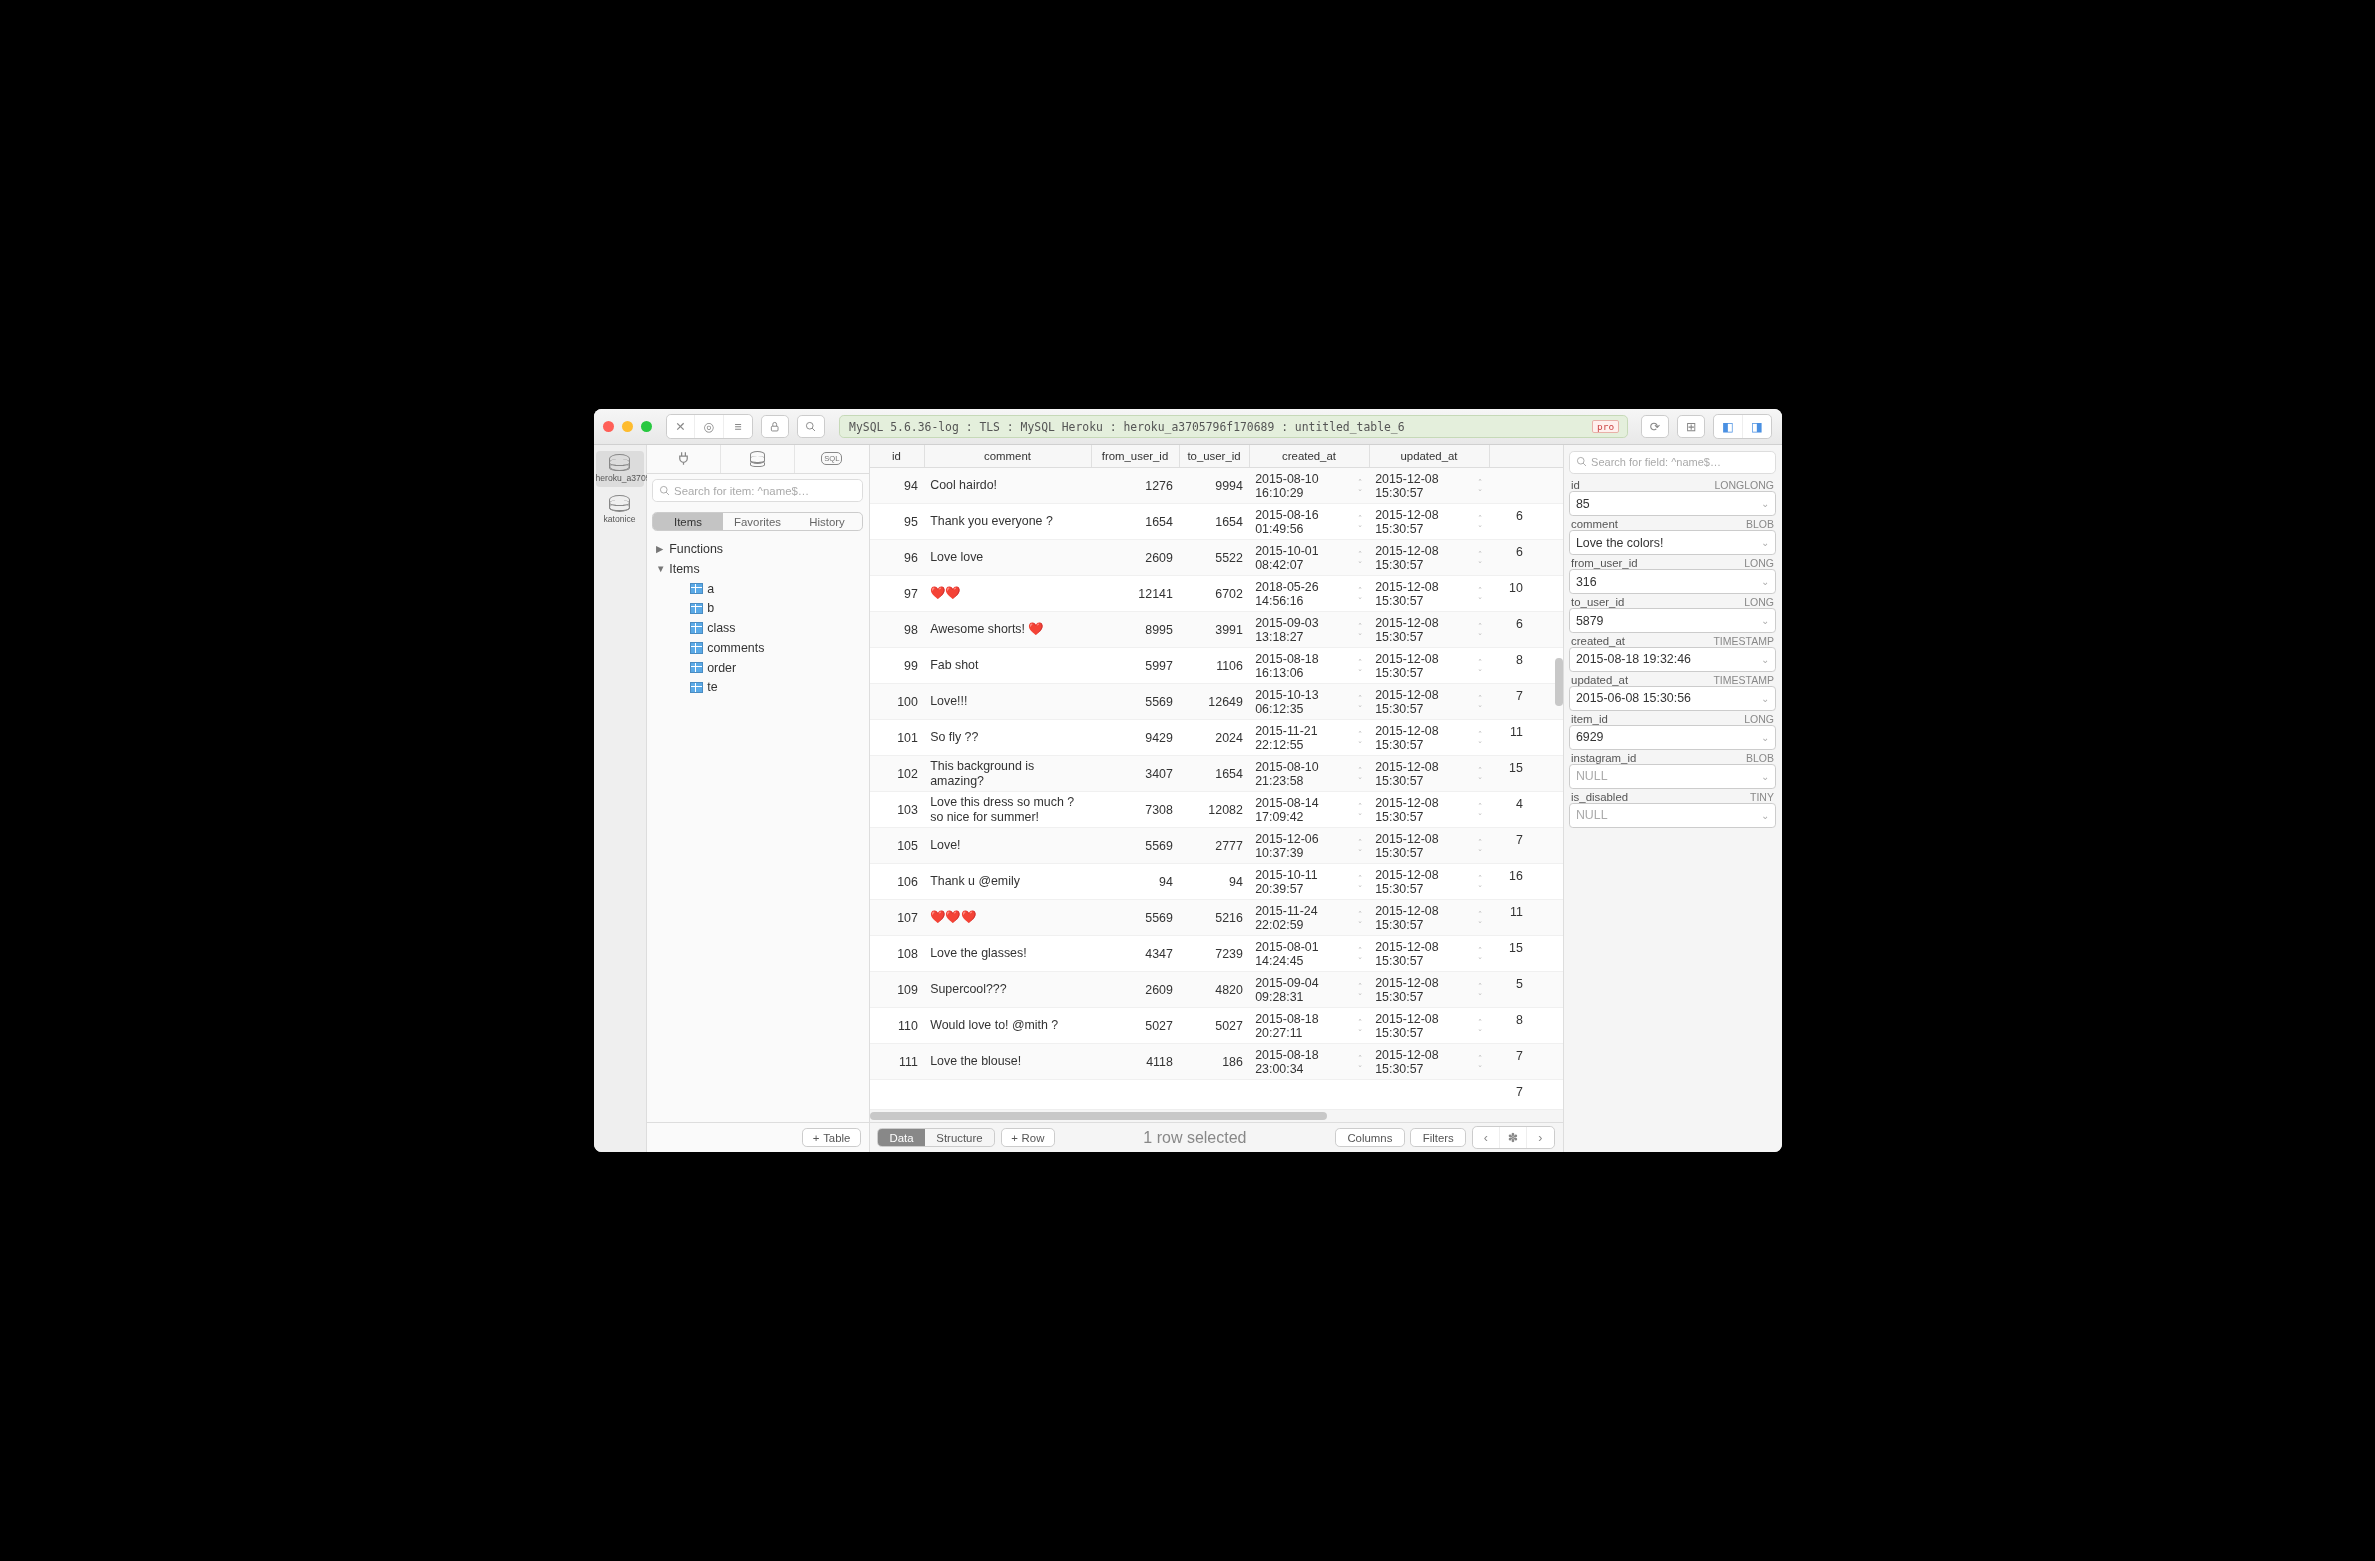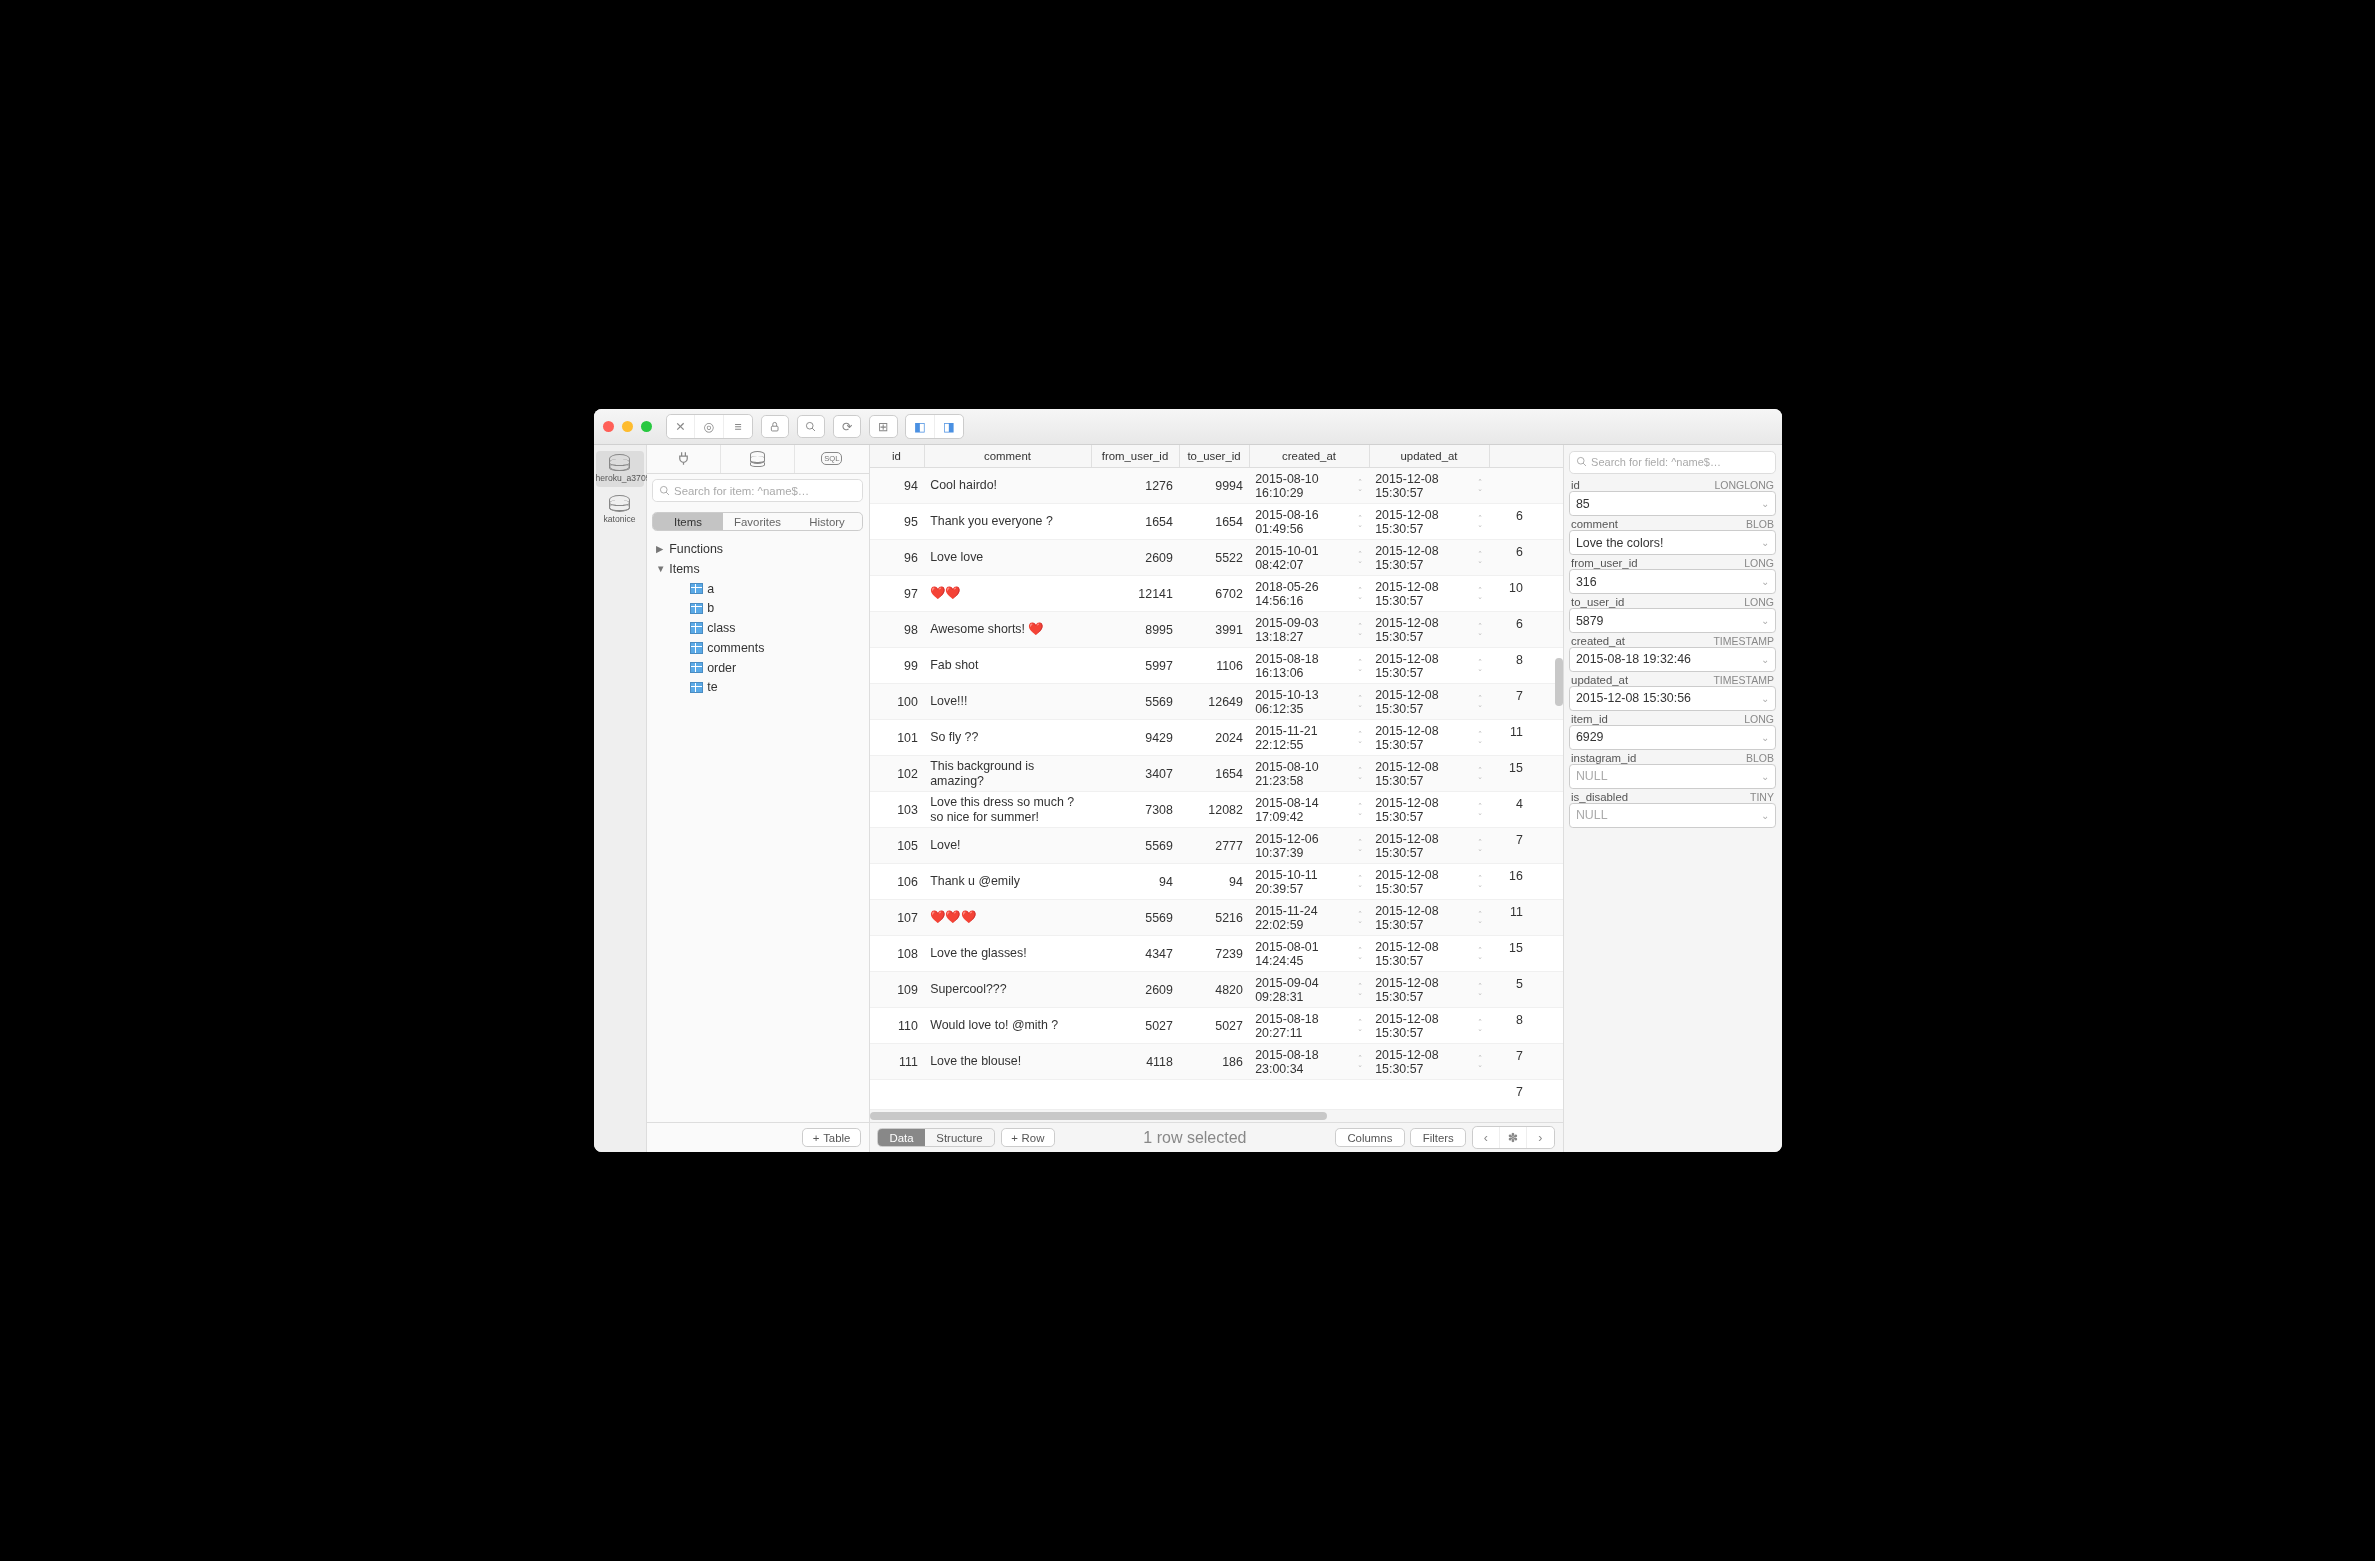--- a/index.html
+++ b/index.html
@@ -94,20 +94,24 @@
           <rect x="5" y="11" width="14" height="10" rx="2"></rect>
           <path d="M8 11V7a4 4 0 018 0v4"></path>
         </svg>
     </div>
     <div class="tb-single">
       <svg width="11.4" height="11.4" viewBox="0 0 24 24" fill="none" stroke="#888" stroke-width="2">
           <circle cx="10" cy="10" r="7"></circle>
           <line x1="21" y1="21" x2="15" y2="15"></line>
         </svg>
     </div>
+    <div class="breadcrumb">
+      <span>MySQL 5.6.36-log : TLS : MySQL Heroku : heroku_a3705796f170689 : untitled_table_6</span>
+      <span class="pro">pro</span>
+    </div>
     <div class="tb-single">⟳</div>
     <div class="tb-single">⊞</div>
     <div class="tb-group">
       <div class="tb-btn" style="color:#4a90e2">◧</div>
       <div class="tb-btn" style="color:#4a90e2">◨</div>
     </div>
   </div>
 
   <div class="content">
 
@@ -813,21 +817,21 @@
               <span>2015-08-18 19:32:46</span>
               <span class="chev">⌄</span>
             </div>
           </div>
           <div>
             <div class="field-row">
               <span>updated_at</span>
               <span class="field-type">TIMESTAMP</span>
             </div>
             <div class="field-input">
-              <span>2015-12-08 15:30:56</span>
+              <span>2015-06-08 15:30:56</span>
               <span class="chev">⌄</span>
             </div>
           </div>
           <div>
             <div class="field-row">
               <span>item_id</span>
               <span class="field-type">LONG</span>
             </div>
             <div class="field-input">
               <span>6929</span>

